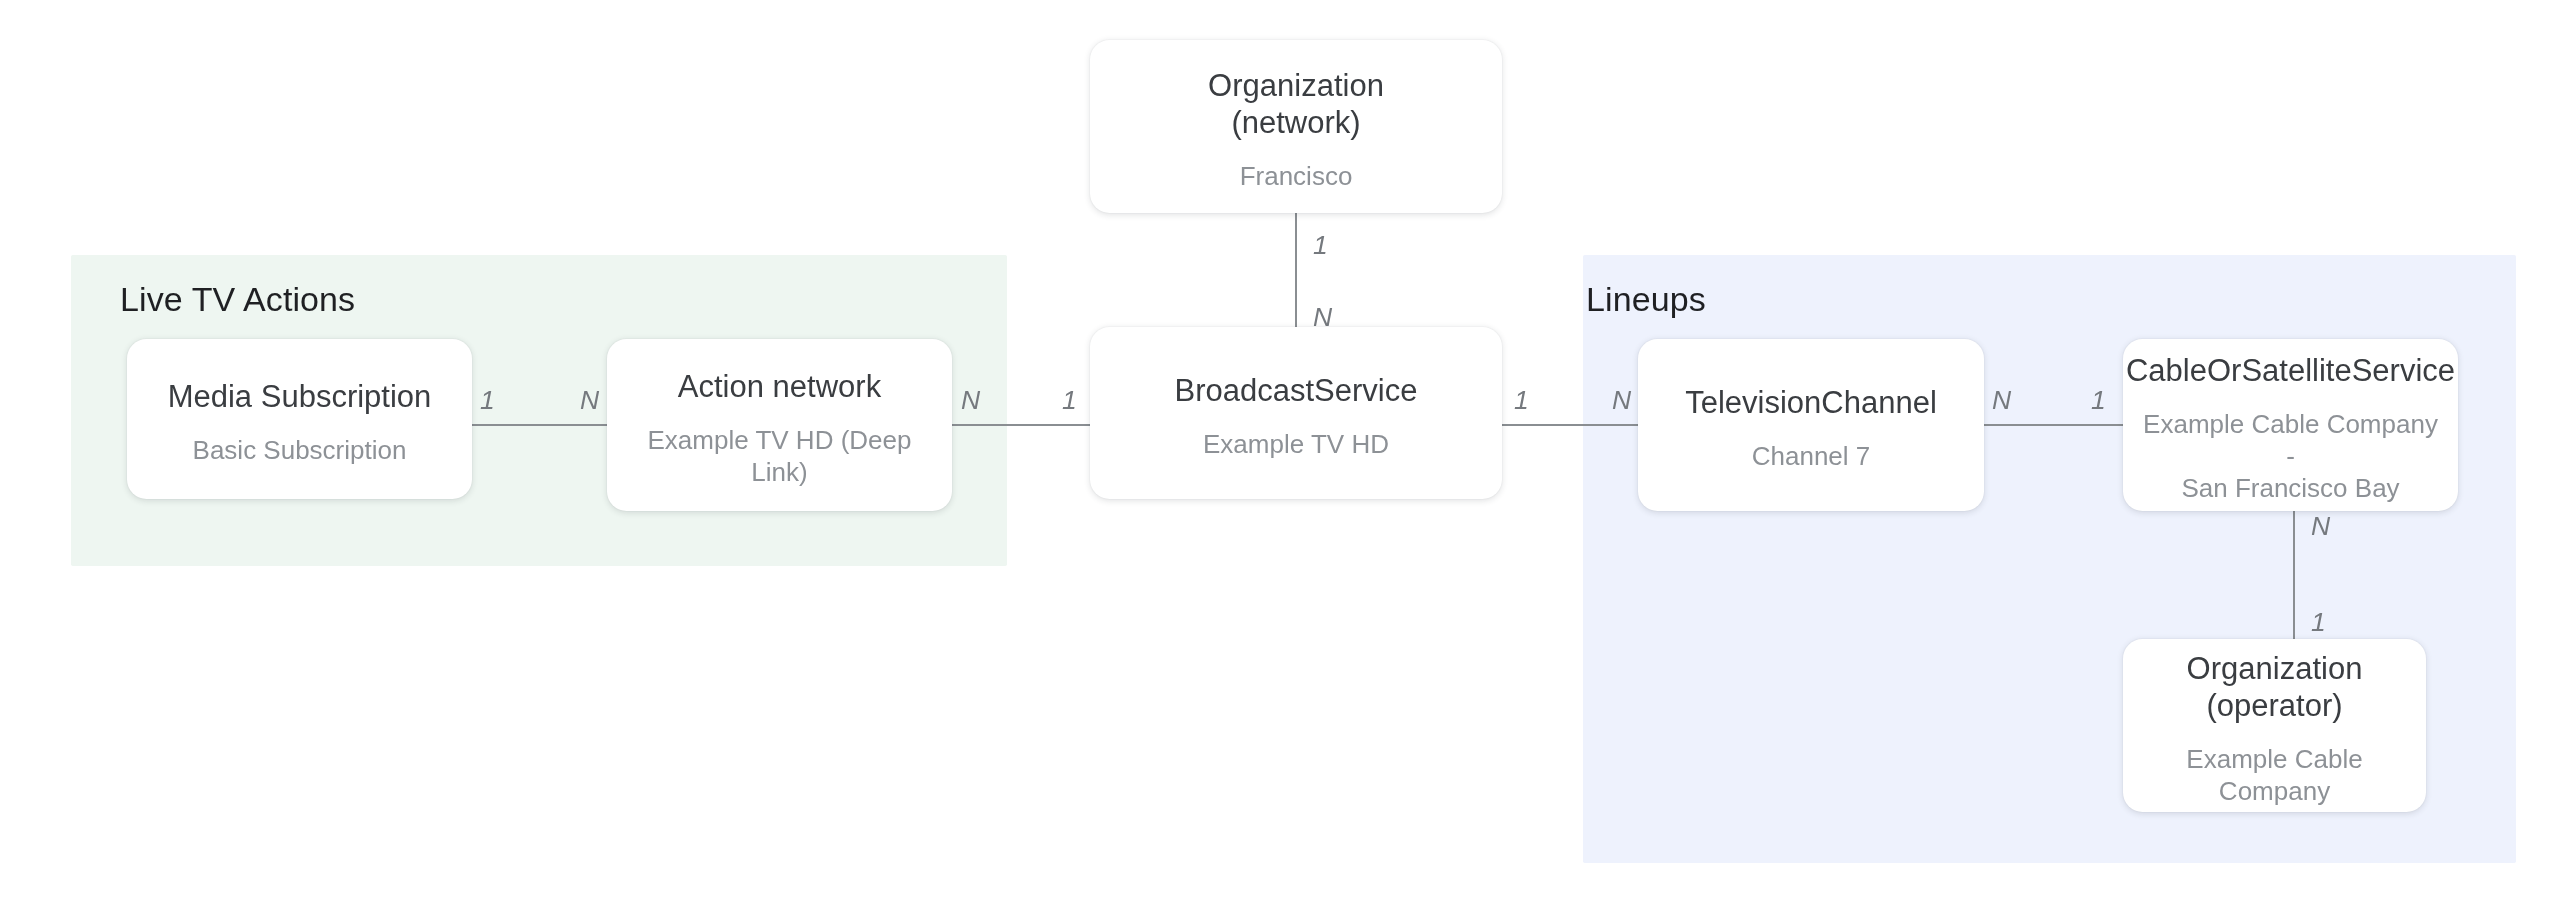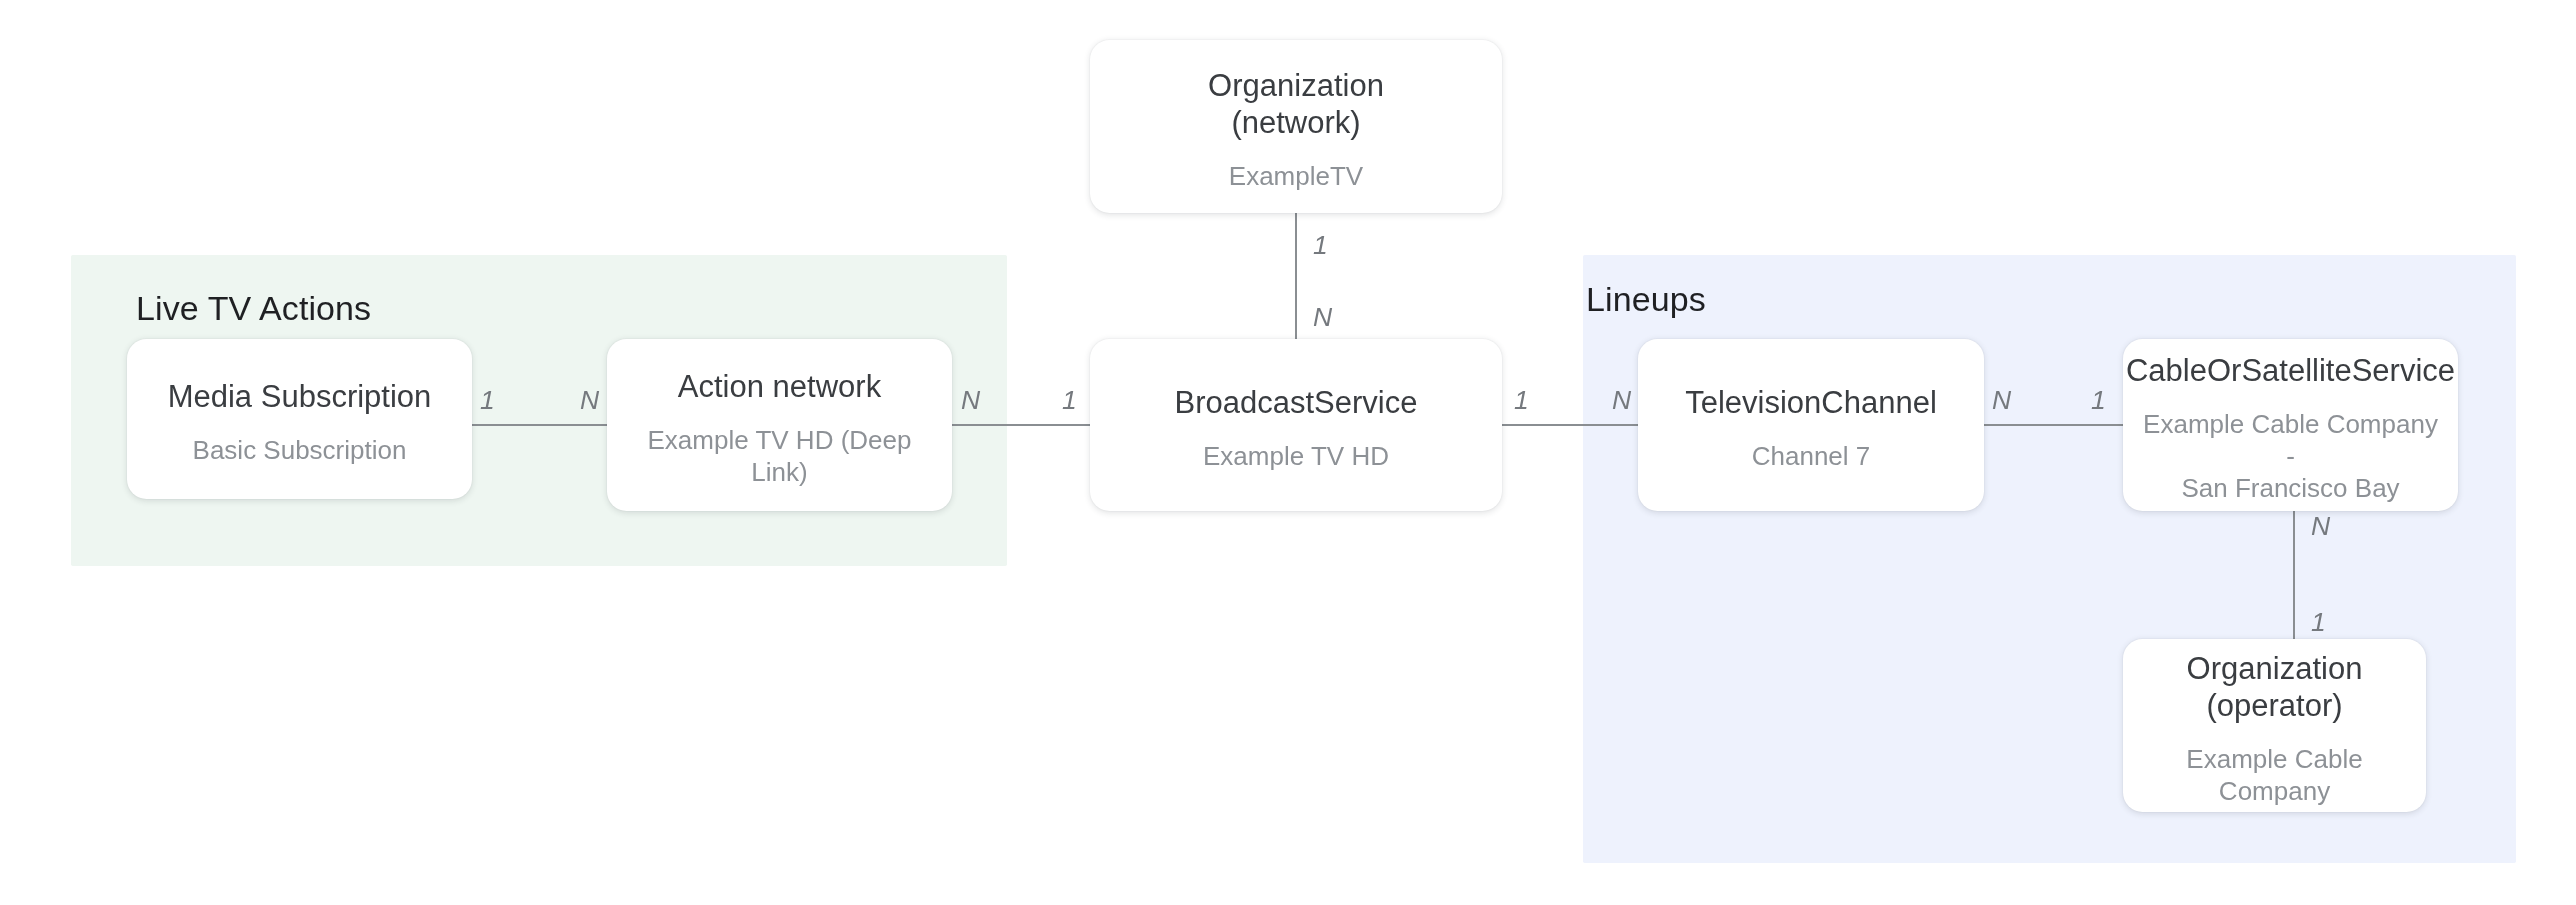--- a/index.html
+++ b/index.html
@@ -79,21 +79,21 @@
     margin-top: 19.5px;
     white-space: pre-line;
   }
 </style>
 </head>
 <body>
 
 <div id="stage">
 
   <div class="panel" style="left:71px; top:255px; width:936px; height:311px; background:#eef6f1;"></div>
-  <div class="panel-title" style="left:136px; top:280px;margin-top:9px;">Live TV Actions</div>
+  <div class="panel-title" style="left:120px; top:280px;">Live TV Actions</div>
 
   <div class="panel" style="left:1583px; top:255px; width:933px; height:608px; background:#eef2fd;"></div>
   <div class="panel-title" style="left:1586px; top:280px;">Lineups</div>
 
   <div class="edge-h" style="left:464px; top:424px; width:150px;"></div>
   <div class="card-label" style="left:480px; top:387px;">1</div>
   <div class="card-label" style="left:580px; top:387px;">N</div>
 
   <div class="edge-h" style="left:938px; top:424px; width:159px;"></div>
   <div class="card-label" style="left:961px; top:387px;">N</div>
@@ -111,34 +111,34 @@
   <div class="card-label" style="left:1992px; top:387px;">N</div>
   <div class="card-label" style="left:2091px; top:387px;">1</div>
 
   <div class="edge-v" style="left:2293px; top:504px; width:1.8px; height:137px;"></div>
   <div class="card-label" style="left:2311px; top:513px;">N</div>
   <div class="card-label" style="left:2311px; top:609px;">1</div>
 
   <div class="node" style="left:1090px; top:40px; width:412px; height:173px;">
     <div class="node-title">Organization
 (network)</div>
-    <div class="node-sub">ExampleTV</div>
+    <div class="node-sub">Francisco</div>
   </div>
 
   <div class="node" style="left:127px; top:339px; width:345px; height:160px;">
     <div class="node-title">Media Subscription</div>
     <div class="node-sub">Basic Subscription</div>
   </div>
 
   <div class="node" style="left:607px; top:339px; width:345px; height:172px;">
     <div class="node-title">Action network</div>
     <div class="node-sub">Example TV HD (Deep Link)</div>
   </div>
 
-  <div class="node" style="left:1090px; top:339px; width:412px; height:172px;">
+  <div class="node" style="left:1090px; top:327px; width:412px; height:172px;">
     <div class="node-title">BroadcastService</div>
     <div class="node-sub">Example TV HD</div>
   </div>
 
   <div class="node" style="left:1638px; top:339px; width:346px; height:172px;">
     <div class="node-title">TelevisionChannel</div>
     <div class="node-sub">Channel 7</div>
   </div>
 
   <div class="node" style="left:2123px; top:339px; width:335px; height:172px;">

